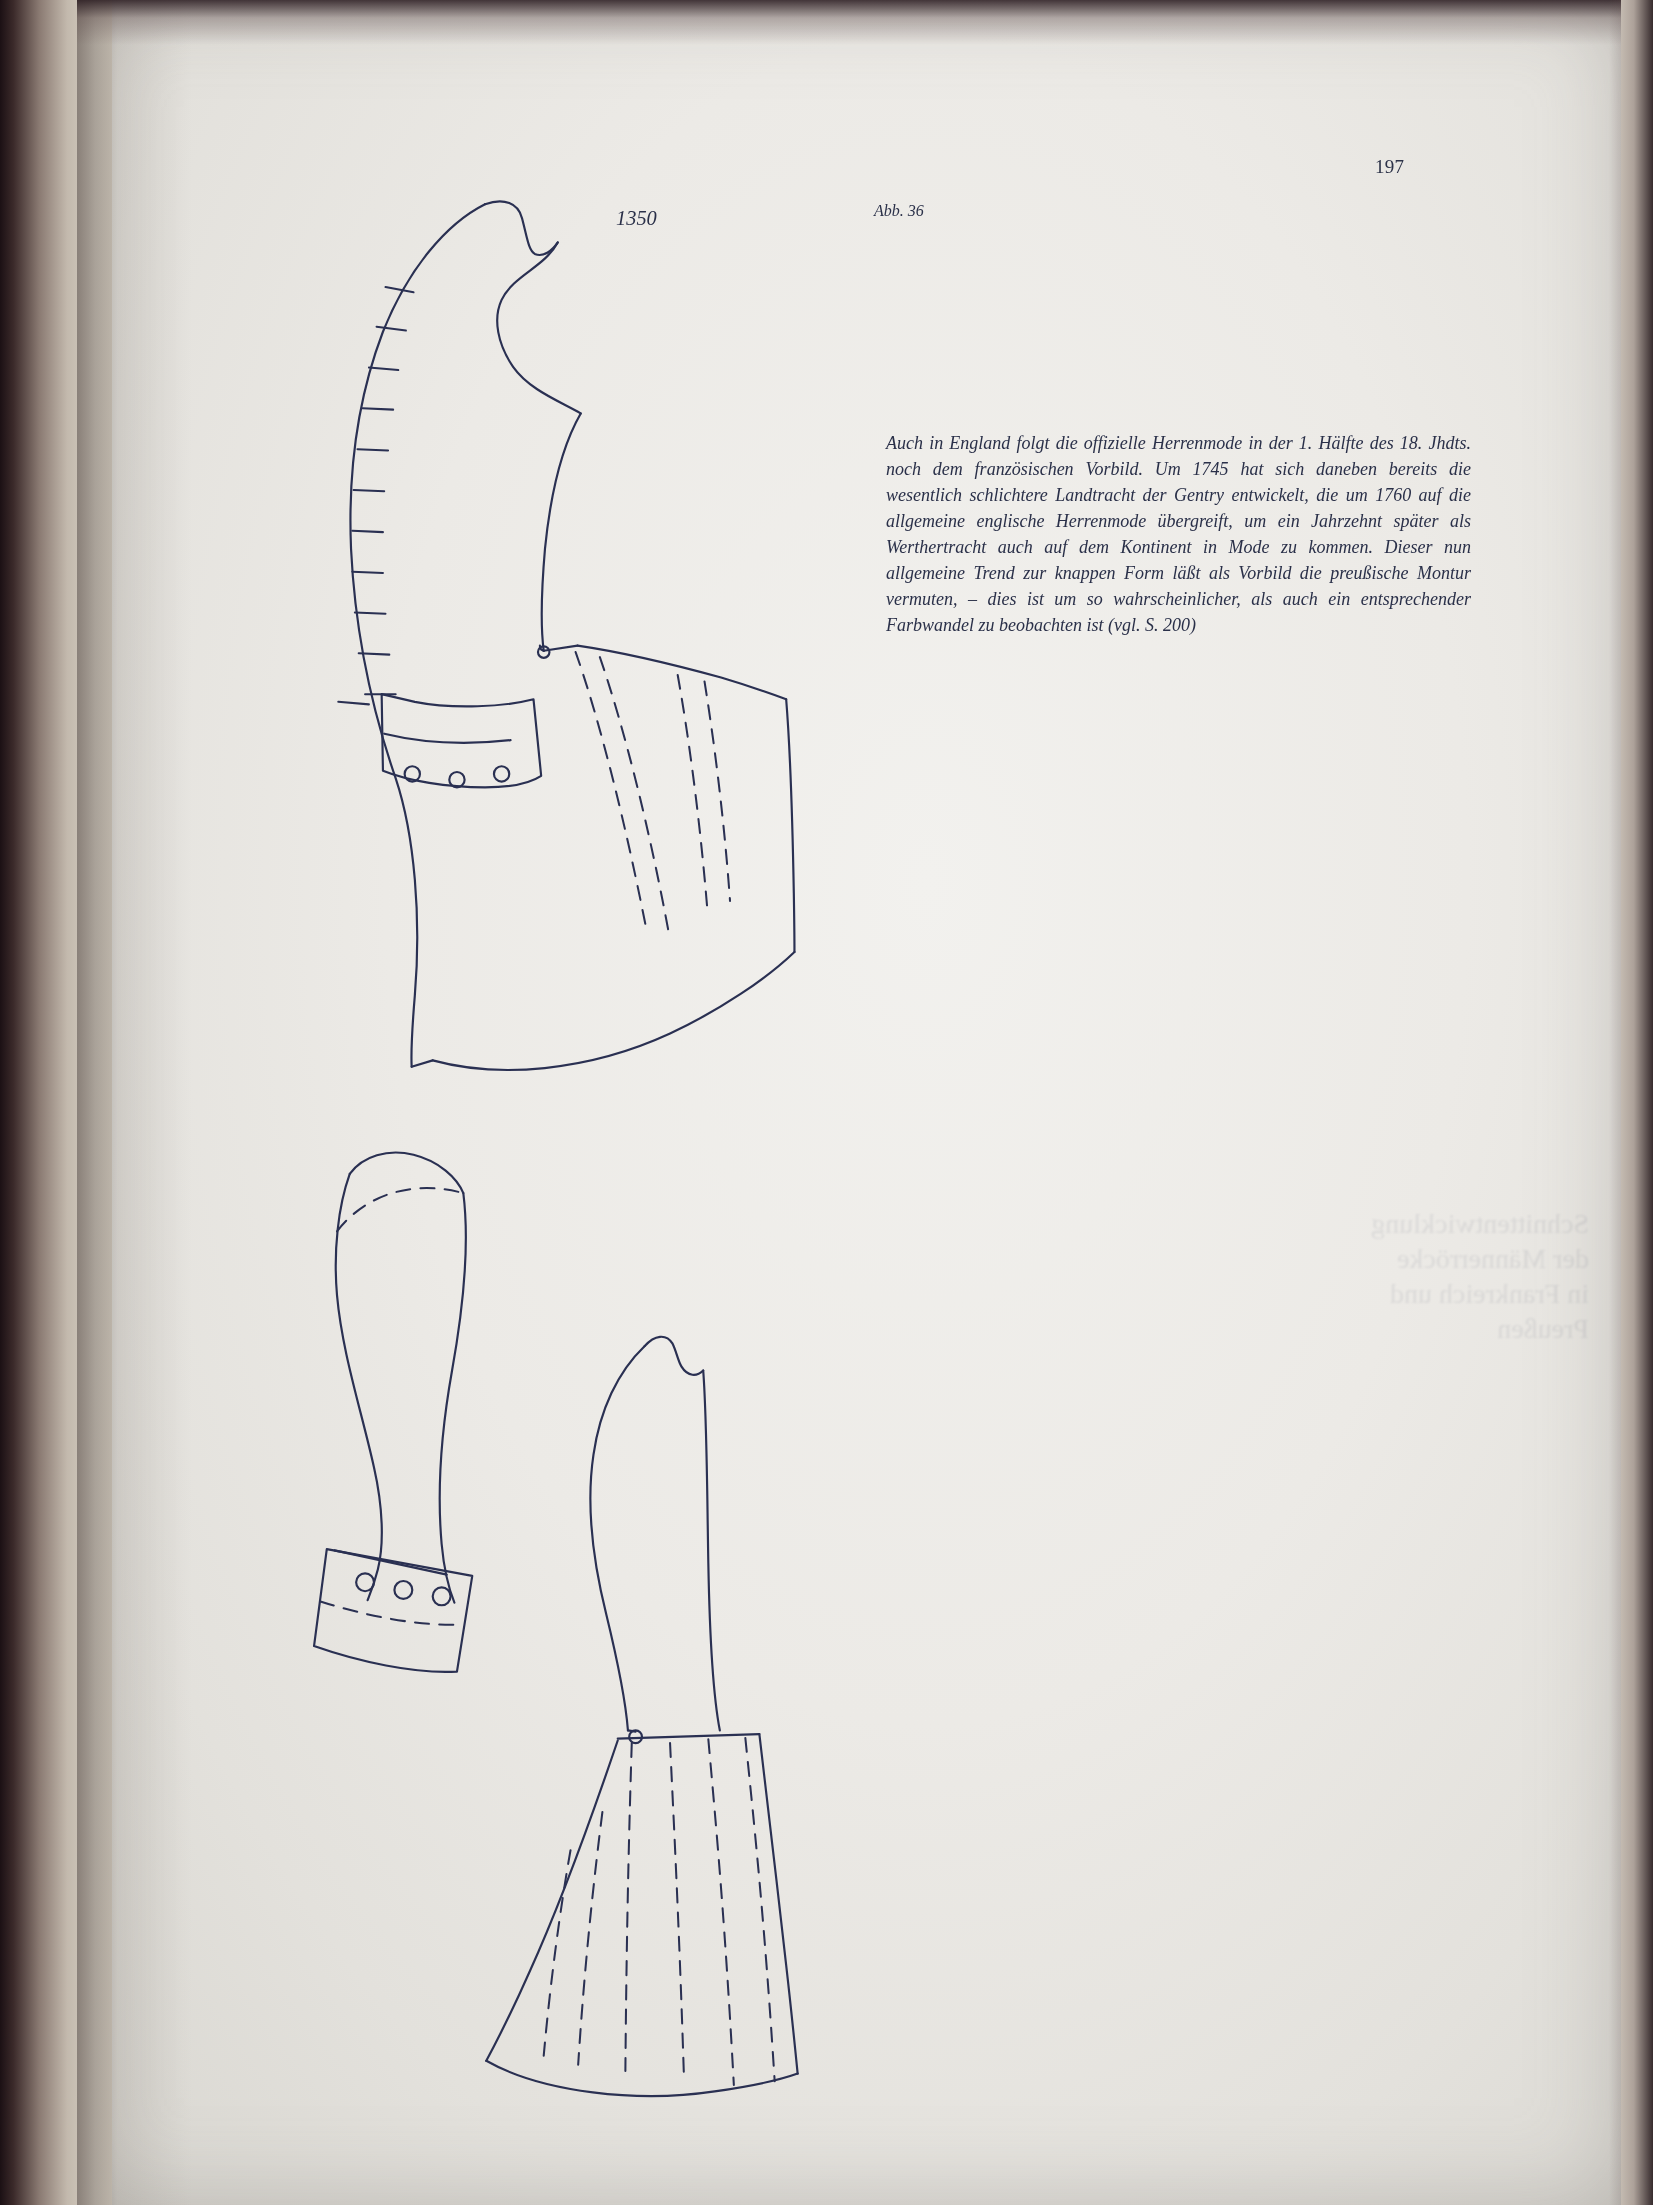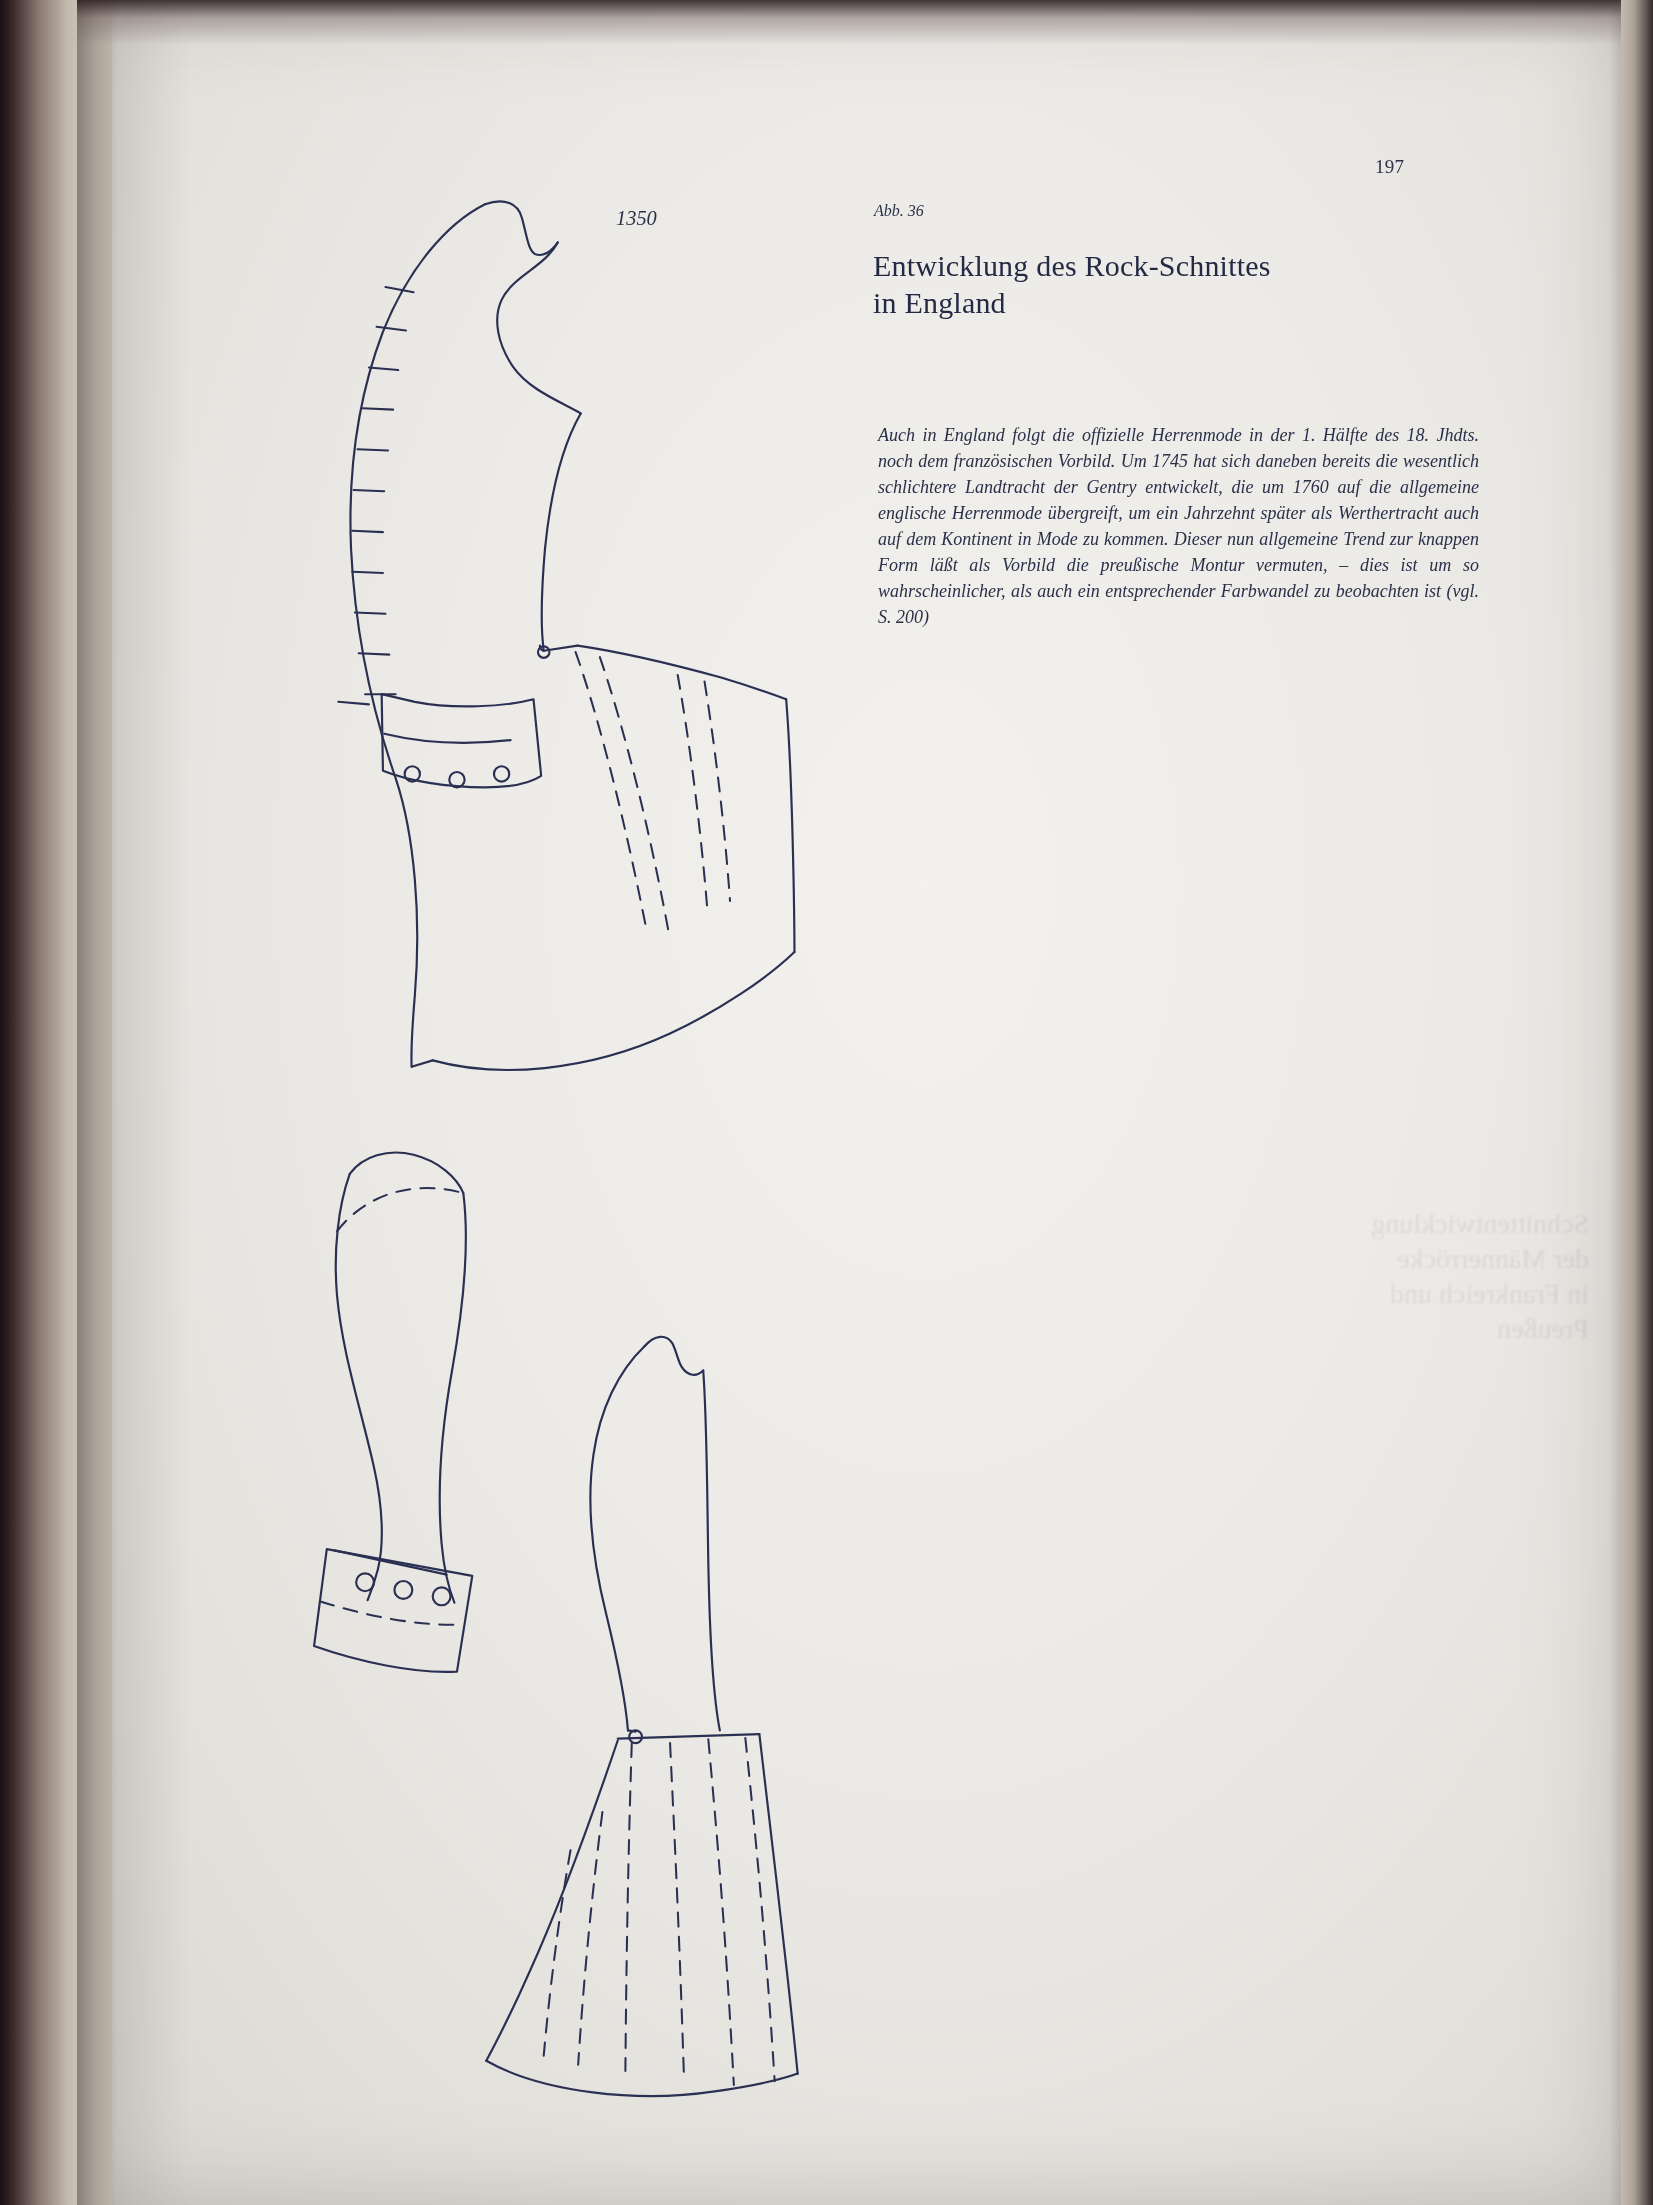--- a/index.html
+++ b/index.html
@@ -90,21 +90,21 @@
     position: absolute;
     left: 874px;
     top: 418px;
     width: 609px;
     font-size: 18px;
     line-height: 1.445;
     color: #2a3049;
     text-align: justify;
     font-style: italic;
   }
-  .body-text p { margin: 4px; }
+  .body-text p { margin: 12px; }
 
   .year-label {
     position: absolute;
     left: 616px;
     top: 207px;
     font-size: 20.4px;
     font-style: italic;
     color: #2a3049;
   }
 
@@ -139,24 +139,20 @@
   <div class="bleed-through" style="left:1193px; top:1206px; width:396px; font-size:28px; line-height:1.25; transform:scaleX(-1);">
     <span>Schnittentwicklung</span><br>
     <span>der Männerröcke</span><br>
     <span>in Frankreich und</span><br>
     <span>Preußen</span>
   </div>
 
   <div class="folio">197</div>
 
   <div class="fig-label">Abb. 36</div>
-  <div class="fig-title">
-    <span>Entwicklung des Rock-Schnittes</span><br>
-    <span>in England</span>
-  </div>
 
   <div class="body-text">
     <p>Auch in England folgt die offizielle Herrenmode in der 1. Hälfte des 18. Jhdts. noch dem französischen Vorbild. Um 1745 hat sich daneben bereits die wesentlich schlichtere Landtracht der Gentry entwickelt, die um 1760 auf die allgemeine englische Herrenmode übergreift, um ein Jahrzehnt später als Werthertracht auch auf dem Kontinent in Mode zu kommen. Dieser nun allgemeine Trend zur knappen Form läßt als Vorbild die preußische Montur vermuten, – dies ist um so wahrscheinlicher, als auch ein entsprechender Farbwandel zu beobachten ist (vgl. S. 200)</p>
   </div>
 
   <div class="year-label">1350</div>
 
   <svg class="draw" viewBox="0 0 2592 3456">
 
     <g>

